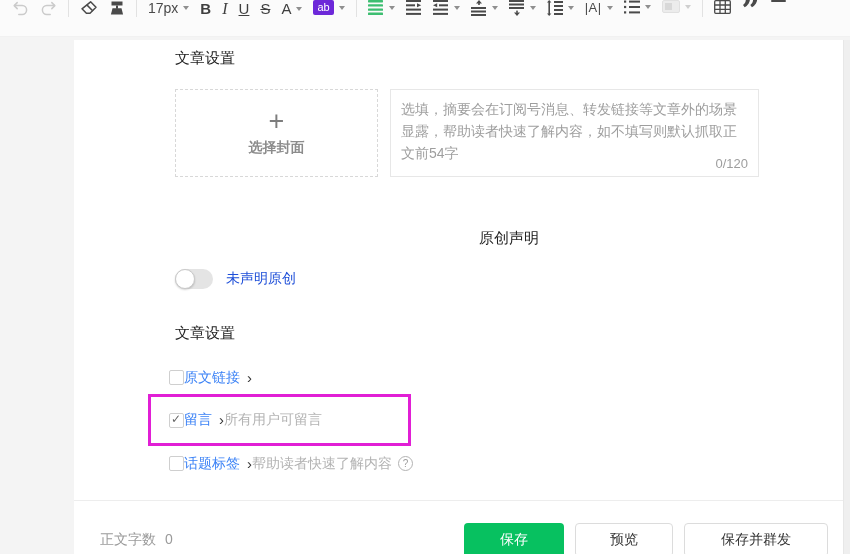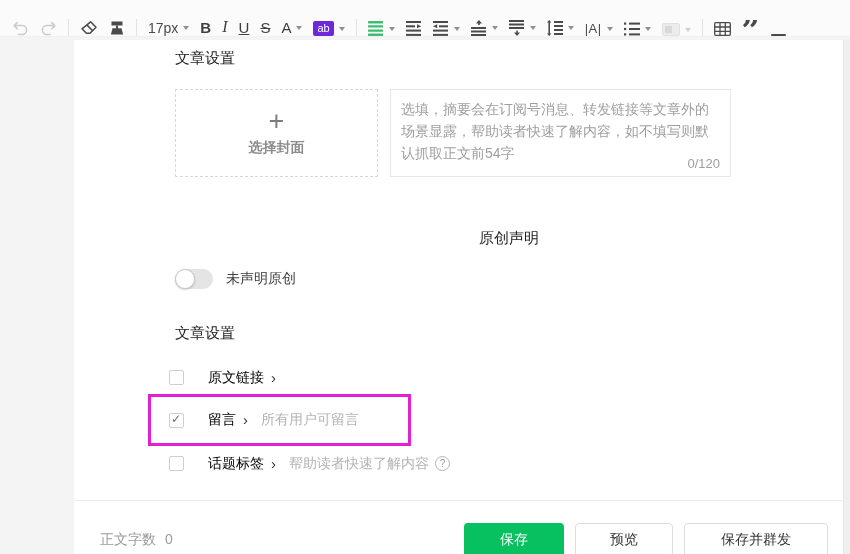--- a/index.html
+++ b/index.html
@@ -4,21 +4,21 @@
 <style>
   html,body{margin:0;padding:0;}
   body{
     width:850px;height:554px;position:relative;overflow:hidden;
     background:#f4f4f4;font-family:"Liberation Sans","DejaVu Sans",sans-serif;
     -webkit-font-smoothing:antialiased;
   }
   
   .toolbar{
     position:absolute;top:0;left:0;width:850px;height:37px;background:#fbfbfb;
-    border-bottom:1px solid #f1f1f1;display:flex;align-items:flex-end;
+    border-bottom:1px solid #f1f1f1;display:flex;align-items:flex-start;
     padding-left:12px;box-sizing:border-box;gap:11px;z-index:5;
   }
   .tb{display:inline-flex;align-items:center;color:#3f3f3f;font-size:15px;cursor:pointer;white-space:nowrap;}
   .caret{width:0;height:0;border-left:3.5px solid transparent;border-right:3.5px solid transparent;border-top:4px solid #8f8f8f;margin-left:5px;}
   .caret.light{border-top-color:#cfcfcf;}
   .sep{width:1px;height:17px;background:#e2e2e2;flex:0 0 auto;}
   .t-fontsize{font-size:14px;color:#4a4a4a;}
   .t-bold{font-weight:700;font-size:15px;}
   .t-italic{font-family:"Liberation Serif","DejaVu Serif",serif;font-style:italic;font-size:16px;}
   .t-underline{text-decoration:underline;font-size:15px;}
@@ -35,37 +35,37 @@
   .content{padding-left:101px;}
   .section-title{font-size:15px;color:#222;}
   .st1{padding-top:9px;}
   .st2{margin-top:52px;text-align:center;}
   .st3{margin-top:35px;}
   
   .cover-row{margin-top:21px;display:flex;}
   .cover-box{width:203px;height:88px;border:1px dashed #d8d8d8;box-sizing:border-box;display:flex;flex-direction:column;align-items:center;justify-content:center;cursor:pointer;}
   .plus{font-size:27px;font-weight:300;color:#7d7d7d;line-height:24px;}
   .cover-label{font-size:14px;margin-top:6px;color:#8c8c8c;font-weight:bold;}
-  .summary-box{margin-left:12px;width:341px;height:88px;border:1px solid #e7e7e7;box-sizing:border-box;position:relative;padding:8px 10px;cursor:text;}
+  .summary-box{margin-left:12px;width:369px;height:88px;border:1px solid #e7e7e7;box-sizing:border-box;position:relative;padding:8px 10px;cursor:text;}
   .summary-placeholder{font-size:14px;color:#9e9e9e;line-height:22px;display:block;}
   .summary-counter{position:absolute;right:10px;bottom:5px;font-size:13px;color:#9e9e9e;}
   
   .toggle-row{margin-top:21px;display:flex;align-items:center;}
   .toggle{width:38px;height:20px;border-radius:10px;background:#e4e4e4;position:relative;cursor:pointer;flex:0 0 auto;}
   .toggle-knob{position:absolute;left:0;top:0;width:20px;height:20px;border-radius:50%;background:#fff;border:1px solid #c9c9c9;box-sizing:border-box;box-shadow:0 1px 2px rgba(0,0,0,0.18);}
-  .toggle-label{margin-left:13px;font-size:14px;color:#404040;}
+  .toggle-label{margin-left:13px;font-size:14px;color:#1d4ed8;}
   
   .check-row{margin-left:-6px;display:flex;align-items:center;height:17px;}
   .row1{margin-top:26px;}
   .row3{margin-top:9px;}
   .checkbox{width:15px;height:15px;border:1px solid #cfcfcf;border-radius:2px;background:#fff;box-sizing:border-box;position:relative;flex:0 0 auto;cursor:pointer;}
   .checkbox.checked::after{content:"✓";position:absolute;left:1px;top:-2px;font-size:12px;color:#666;font-weight:700;}
-  .row-label{margin-left:24px;font-size:14px;color:#000000;cursor:pointer;}
+  .row-label{margin-left:0;font-size:14px;color:#3b82f6;cursor:pointer;}
   .row-arrow{margin-left:7px;font-size:15px;color:#353535;line-height:14px;}
-  .row-hint{margin-left:13px;font-size:14px;color:#b3b3b3;}
+  .row-hint{font-size:14px;color:#b3b3b3;}
   .help-circle{margin-left:6px;width:15px;height:15px;border:1px solid #b3b3b3;border-radius:50%;font-size:10px;color:#9c9c9c;display:inline-flex;align-items:center;justify-content:center;box-sizing:border-box;cursor:pointer;}
   .highlight-box{margin-top:8px;margin-left:-27px;width:263px;height:52px;border:3px solid #e11fd5;box-sizing:border-box;display:flex;align-items:center;padding-left:18px;}
   .highlight-box .check-row{margin:0;}
   
   .divider{margin-top:28px;border-top:1px solid #ededed;height:0;}
   .footerbar{display:flex;align-items:center;justify-content:space-between;padding:22px 15px 0 26px;}
   .wc{display:flex;align-items:baseline;color:#9a9a9a;font-size:14px;}
   .wc-num{margin-left:9px;}
   .btns{display:flex;gap:11px;}
   .btn{height:34px;border-radius:4px;font-size:14px;display:flex;align-items:center;justify-content:center;box-sizing:border-box;cursor:pointer;border:none;}

